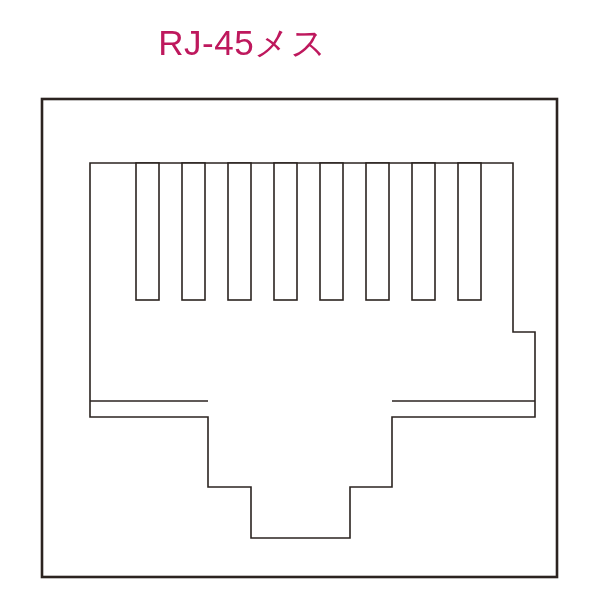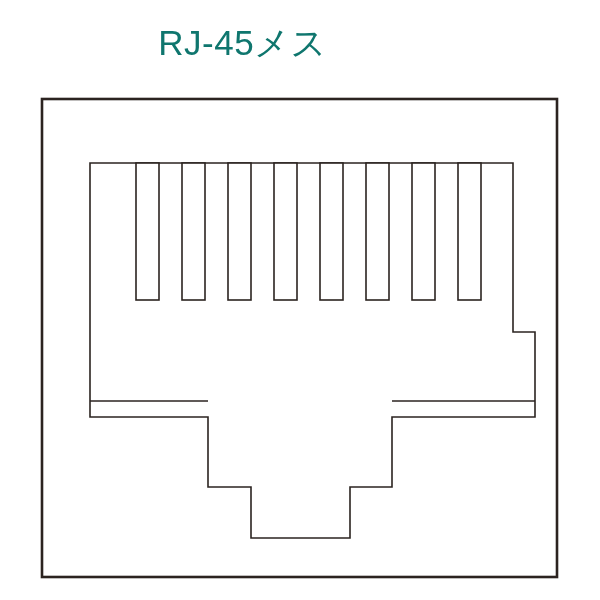--- a/index.html
+++ b/index.html
@@ -21,21 +21,21 @@
   }
   #title {
     position: absolute;
     left: 0;
     top: 22px;
     width: 485px;
     text-align: center;
     font-size: 35px;
     line-height: 42px;
     letter-spacing: 0.5px;
-    color: #0f766e;
+    color: #be185d;
     font-family: "Liberation Sans", sans-serif;
     white-space: nowrap;
   }
   #diagram-wrap {
     position: absolute;
     left: 0;
     top: 0;
     width: 600px;
     height: 600px;
   }

